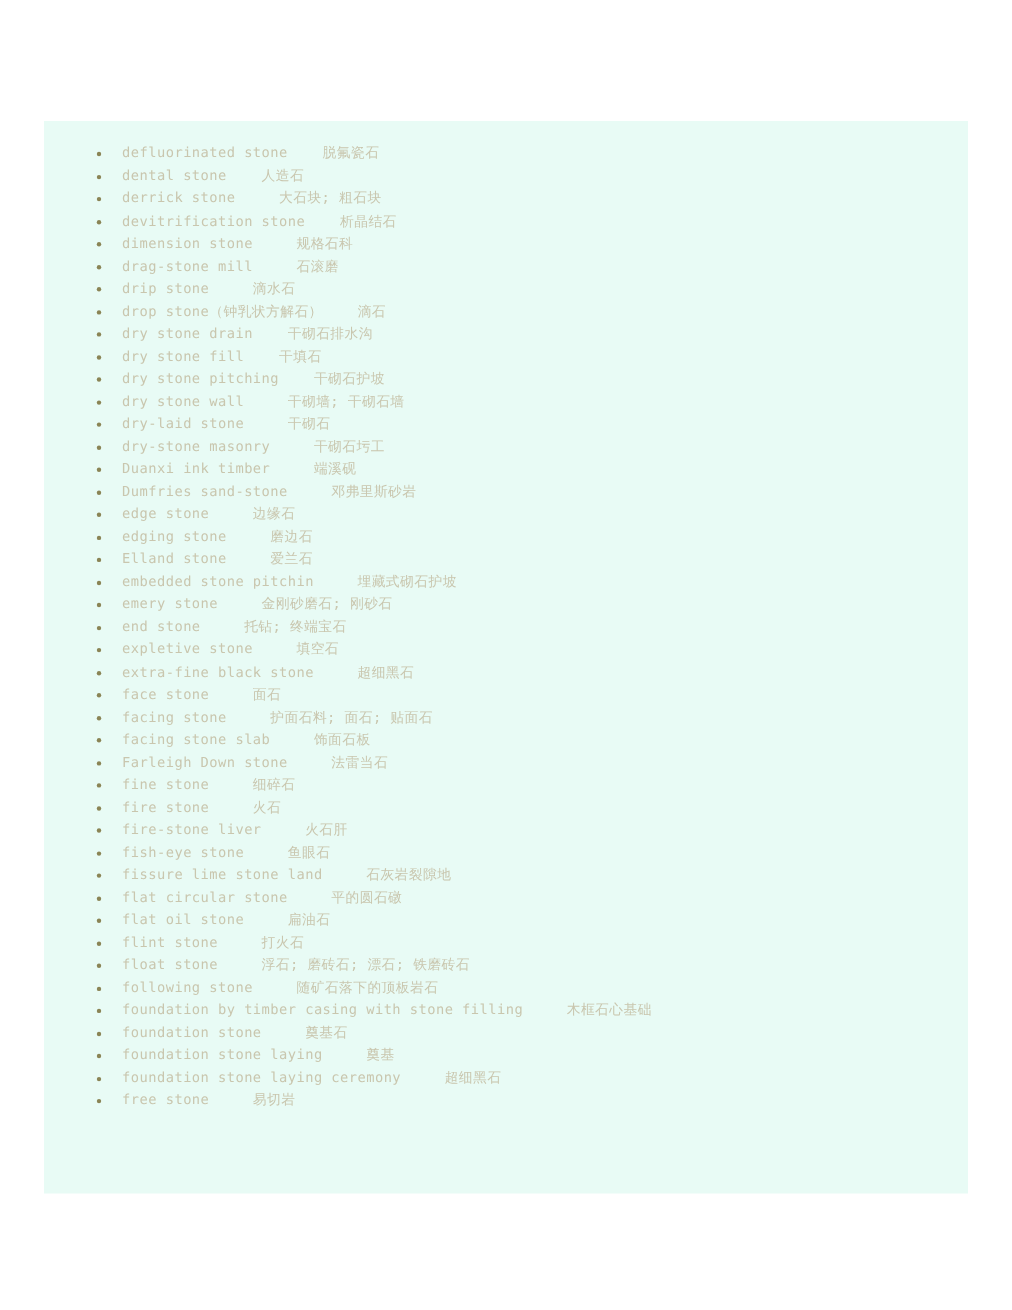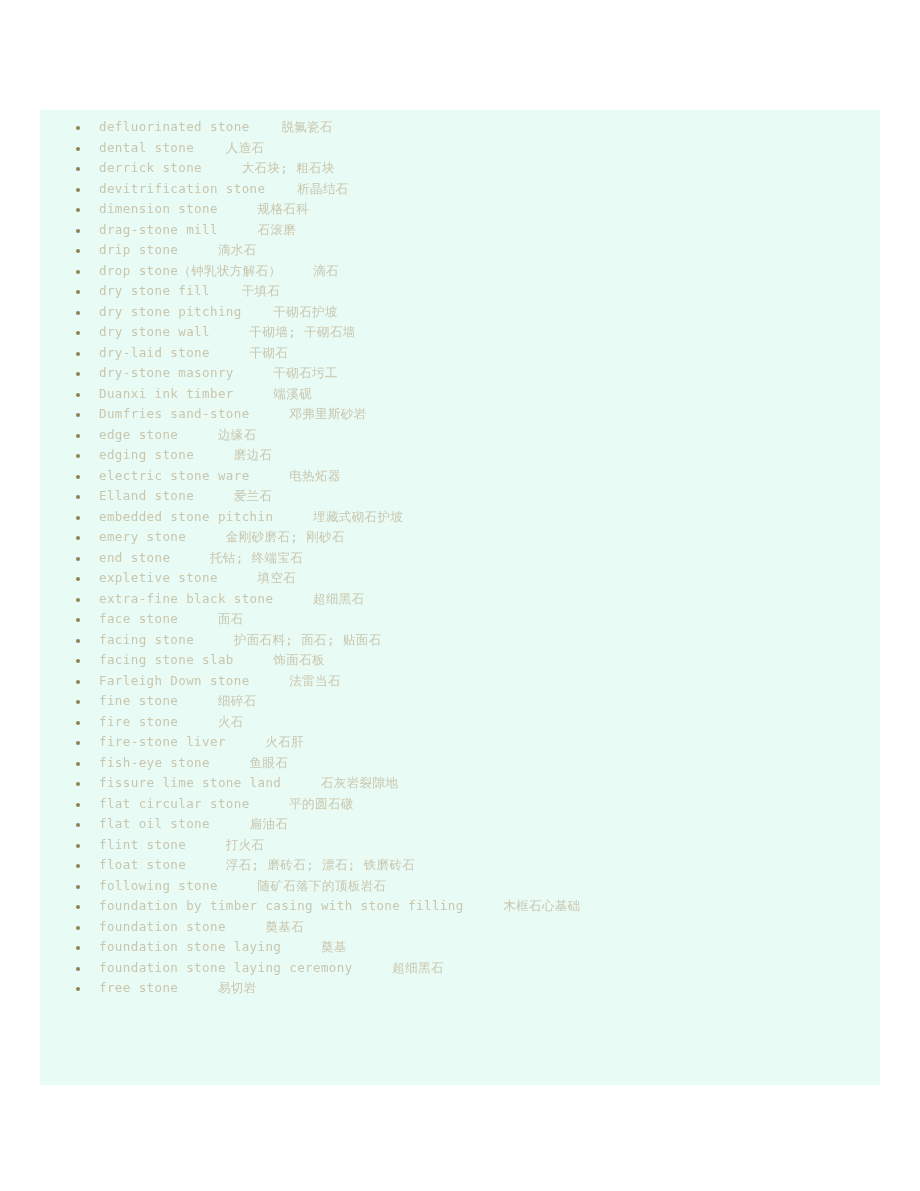--- a/index.html
+++ b/index.html
@@ -22,21 +22,21 @@
   .content-block {
     position: absolute;
     left: 40px;
     top: 110px;
     width: 840px;
     min-height: 975px;
     background: #e8fbf5;
   }
   ul.glossary-list {
     list-style: none;
-    margin: 4px;
+    margin: 16px;
     padding: 3px 0 8px 0;
   }
   ul.glossary-list li {
     position: relative;
     margin: 0;
     padding: 0 0 0 55px;
     height: 20.5px;
     line-height: 20.5px;
     font-size: 12.5px;
     color: #c9c6ae;
@@ -65,30 +65,30 @@
   <div class="content-block">
     <ul class="glossary-list" id="glossary-list">
         <li><span class="term-text">defluorinated stone    脱氟瓷石</span></li>
         <li><span class="term-text">dental stone    人造石</span></li>
         <li><span class="term-text">derrick stone     大石块; 粗石块</span></li>
         <li><span class="term-text">devitrification stone    析晶结石</span></li>
         <li><span class="term-text">dimension stone     规格石科</span></li>
         <li><span class="term-text">drag-stone mill     石滚磨</span></li>
         <li><span class="term-text">drip stone     滴水石</span></li>
         <li><span class="term-text">drop stone（钟乳状方解石）    滴石</span></li>
+        <li><span class="term-text">dry stone drain    干砌石排水沟</span></li>
         <li><span class="term-text">dry stone fill    干填石</span></li>
         <li><span class="term-text">dry stone pitching    干砌石护坡</span></li>
         <li><span class="term-text">dry stone wall     干砌墙; 干砌石墙</span></li>
         <li><span class="term-text">dry-laid stone     干砌石</span></li>
         <li><span class="term-text">dry-stone masonry     干砌石圬工</span></li>
         <li><span class="term-text">Duanxi ink timber     端溪砚</span></li>
         <li><span class="term-text">Dumfries sand-stone     邓弗里斯砂岩</span></li>
         <li><span class="term-text">edge stone     边缘石</span></li>
         <li><span class="term-text">edging stone     磨边石</span></li>
-        <li><span class="term-text">electric stone ware     电热炻器</span></li>
         <li><span class="term-text">Elland stone     爱兰石</span></li>
         <li><span class="term-text">embedded stone pitchin     埋藏式砌石护坡</span></li>
         <li><span class="term-text">emery stone     金刚砂磨石; 刚砂石</span></li>
         <li><span class="term-text">end stone     托钻; 终端宝石</span></li>
         <li><span class="term-text">expletive stone     填空石</span></li>
         <li><span class="term-text">extra-fine black stone     超细黑石</span></li>
         <li><span class="term-text">face stone     面石</span></li>
         <li><span class="term-text">facing stone     护面石料; 面石; 贴面石</span></li>
         <li><span class="term-text">facing stone slab     饰面石板</span></li>
         <li><span class="term-text">Farleigh Down stone     法雷当石</span></li>

